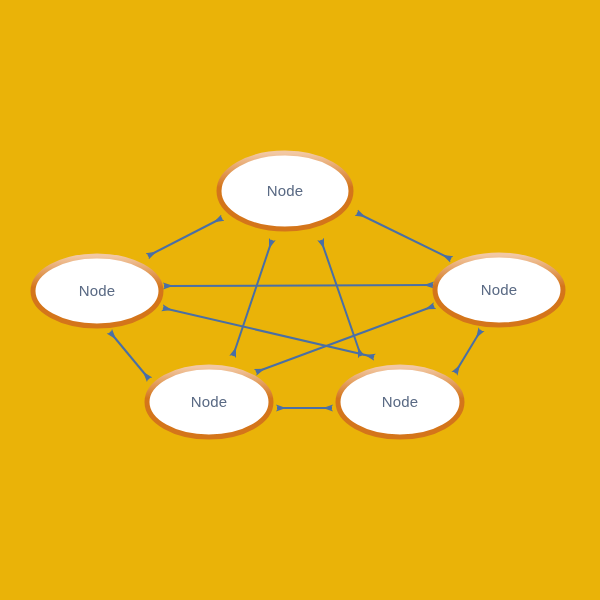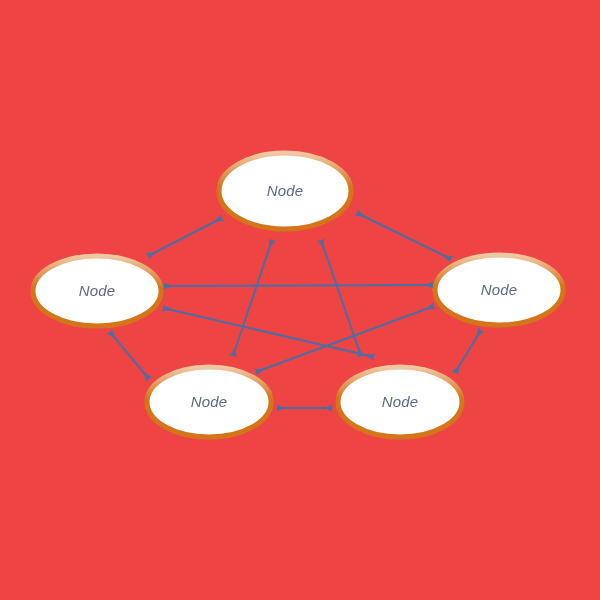--- a/index.html
+++ b/index.html
@@ -43,21 +43,21 @@
     user-select: none;
   }
   .edge-line {
     stroke-width: 2;
     fill: none;
   }
 </style>
 </head>
 <body>
 
-<div id="diagram-canvas" style="background: #ef4444; font-style: italic;">
+<div id="diagram-canvas" style="background: #eab308;">
   <svg class="graph" viewBox="0 0 600 600">
     <defs>
       <linearGradient id="nodeStrokeGrad" x1="0" y1="0" x2="0" y2="1">
         <stop offset="0%" id="grad-stop-light" stop-color="#f2c8a4"></stop>
         <stop offset="45%" id="grad-stop-mid" stop-color="#d4751a"></stop>
         <stop offset="100%" id="grad-stop-dark" stop-color="#d4751a"></stop>
       </linearGradient>
       <marker id="arrowStart" viewBox="0 0 10 10" refX="9" refY="5" markerWidth="5.2" markerHeight="5.2" orient="auto-start-reverse">
         <path d="M 0 5 L 10 1.6 L 8 5 L 10 8.4 Z" fill="#4a6fa5"></path>
       </marker>

